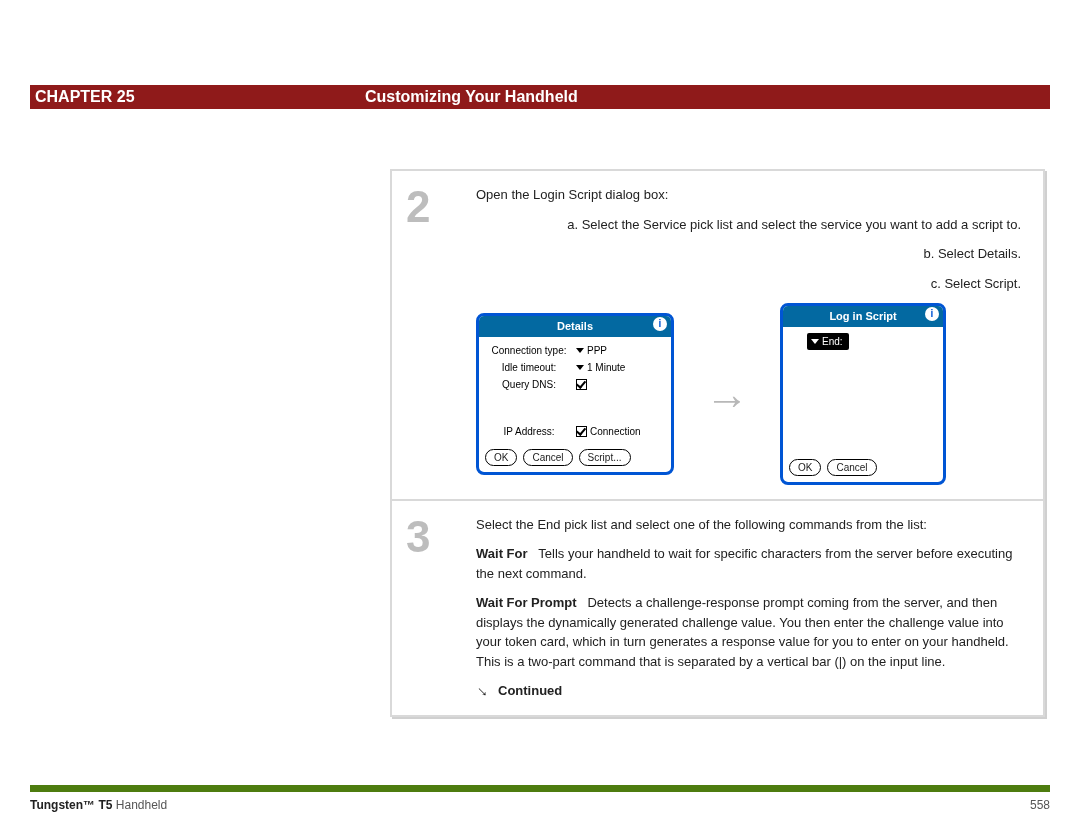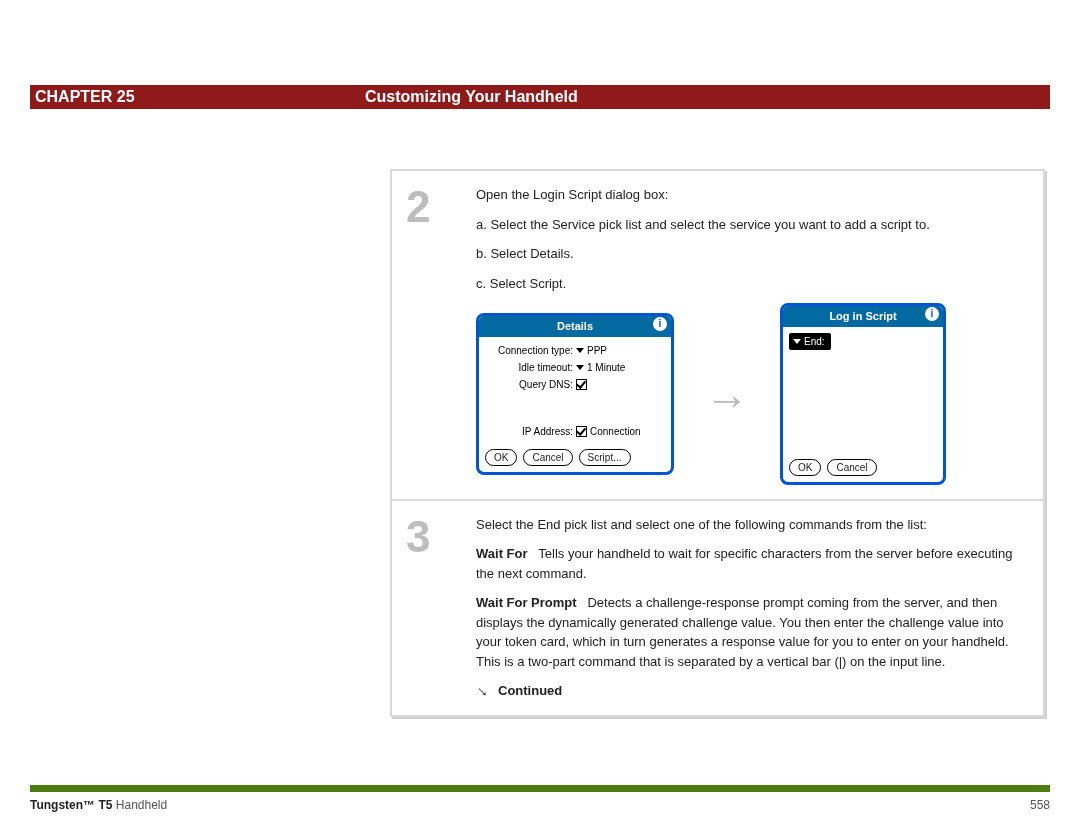--- a/index.html
+++ b/index.html
@@ -49,21 +49,21 @@
   .step-num {
     flex: 0 0 70px;
     font-size: 44px;
     font-weight: 900;
     color: #bdbdbd;
     line-height: 1;
     font-family: Arial, sans-serif;
   }
   .step-body { flex: 1; font-size: 13px; line-height: 1.5; color: #222; }
   .step-body p { margin: 0 0 10px 0; }
-  .ol-letter { margin: 0 0 8px 0; padding-left: 16px; text-indent: -16px; }
+  .ol-letter { margin: 0 0 8px 0; padding-left: 16px; text-indent: -16px; text-align: right; }
   .dialog-row {
     display: flex;
     align-items: center;
     gap: 28px;
     margin-top: 6px;
     margin-left: 0;
   }
   .palm-dialog {
     border: 3px solid #0055d4;
     border-radius: 8px;
@@ -83,37 +83,37 @@
     font-size: 11px;
   }
   .dlg-info {
     position: absolute; right: 4px; top: 1px;
     width: 14px; height: 14px; border-radius: 50%;
     background: #fff; color: #0055d4; font-weight: bold;
     font-size: 10px; line-height: 14px; text-align: center;
   }
   .dlg-body { padding: 4px 6px; min-height: 98px; color:#000; font-size:10px; }
   .dlg-row { margin: 2px 0; display:flex; align-items:center; }
-  .dlg-row .lbl { width: 88px; text-align: right; padding-right: 3px; }
+  .dlg-row .lbl { width: 88px; text-align: center; padding-right: 3px; }
   .dlg-row .val { font-weight: normal; }
   .tri { display:inline-block; width:0;height:0;border-left:4px solid transparent;border-right:4px solid transparent;border-top:5px solid #000; margin-right:3px; vertical-align:middle;}
   .checkbox {
     display:inline-block; width:9px; height:9px; border:1px solid #000; position:relative; margin-right:3px; vertical-align:middle;
   }
   .checkbox::after{
     content:''; position:absolute; left:1px; top:-1px; width:4px; height:7px; border:solid #000; border-width:0 2px 2px 0; transform: rotate(40deg);
   }
   .dlg-foot { padding: 4px 6px 6px; display:flex; gap:6px;text-align:center; }
   .pbtn {
     border:1px solid #000; border-radius:9px; padding:0 8px; font-size:10px; line-height:15px; background:#fff;
   }
   .arrow-big {
     width: 50px; text-align: center; color: #b8b8b8; font-size: 44px; line-height:1;
   }
-  .login-body { padding:4px 6px; min-height:120px; }
+  .login-body { padding:4px 24px; min-height:120px; }
   .end-pick {
     display:inline-block; background:#000; color:#fff; font-size:10px; padding:1px 6px 1px 4px; border-radius:2px; margin-top:2px;
   }
   .end-pick .tri-w {
     display:inline-block; width:0;height:0;border-left:4px solid transparent;border-right:4px solid transparent;border-top:5px solid #fff; margin-right:3px; vertical-align:middle;
   }
   .cmd { margin: 0 0 10px 0; }
   .cmd .k { font-weight: bold; }
   .continued { margin-top: 8px; font-weight: bold; font-size: 13px; color:#222;}
   .continued .arr {

